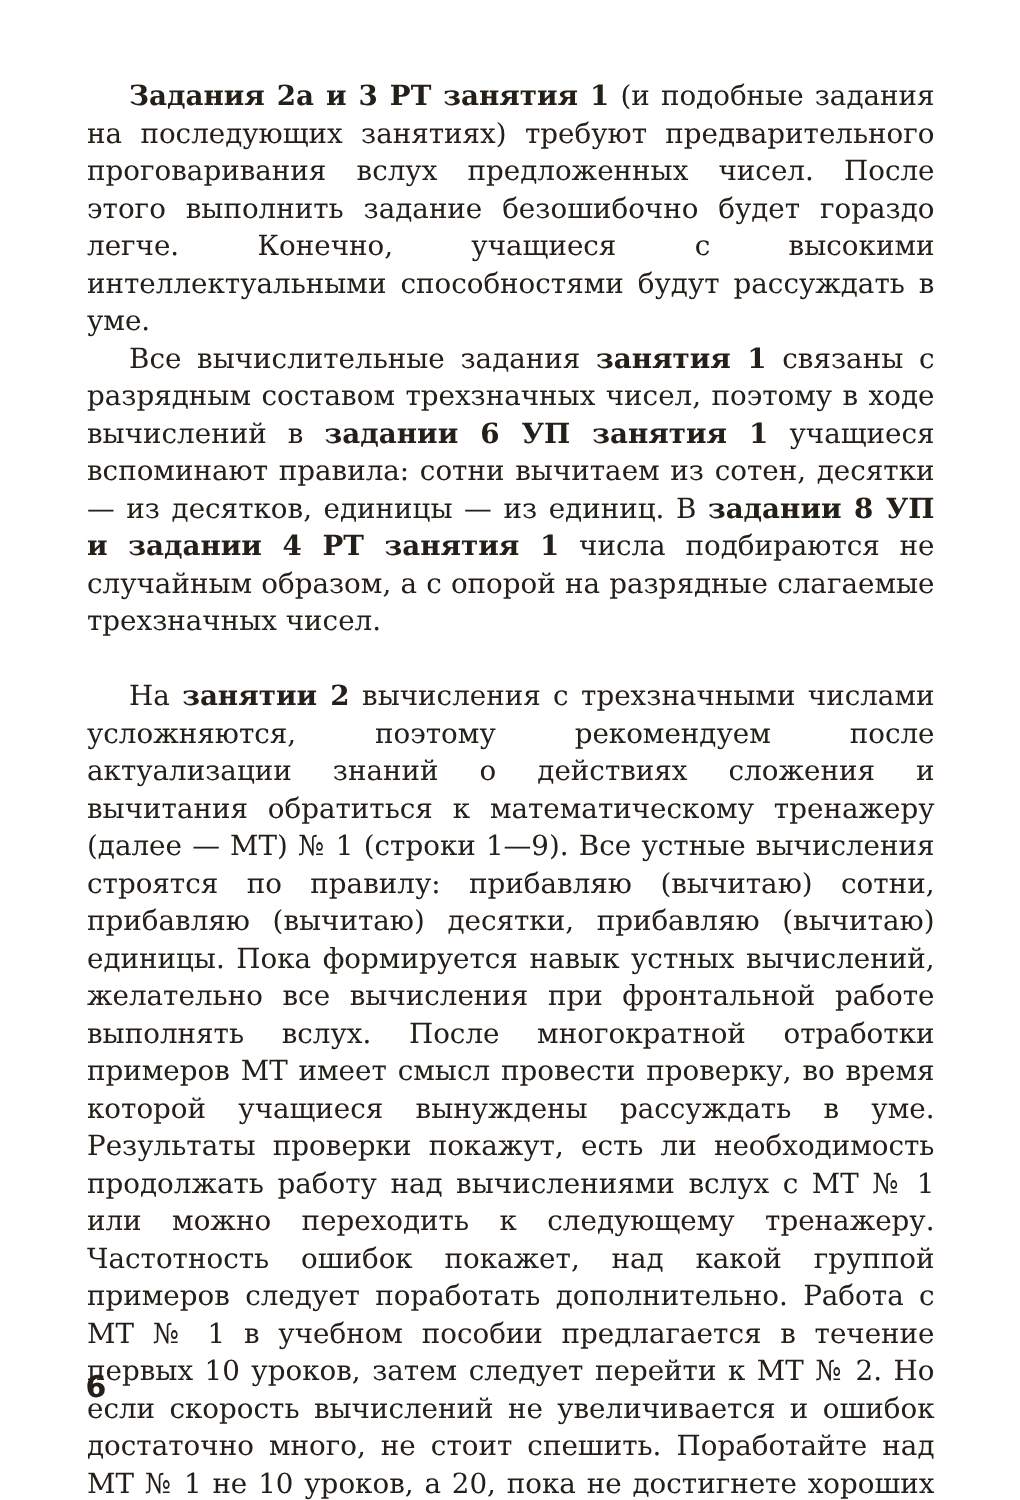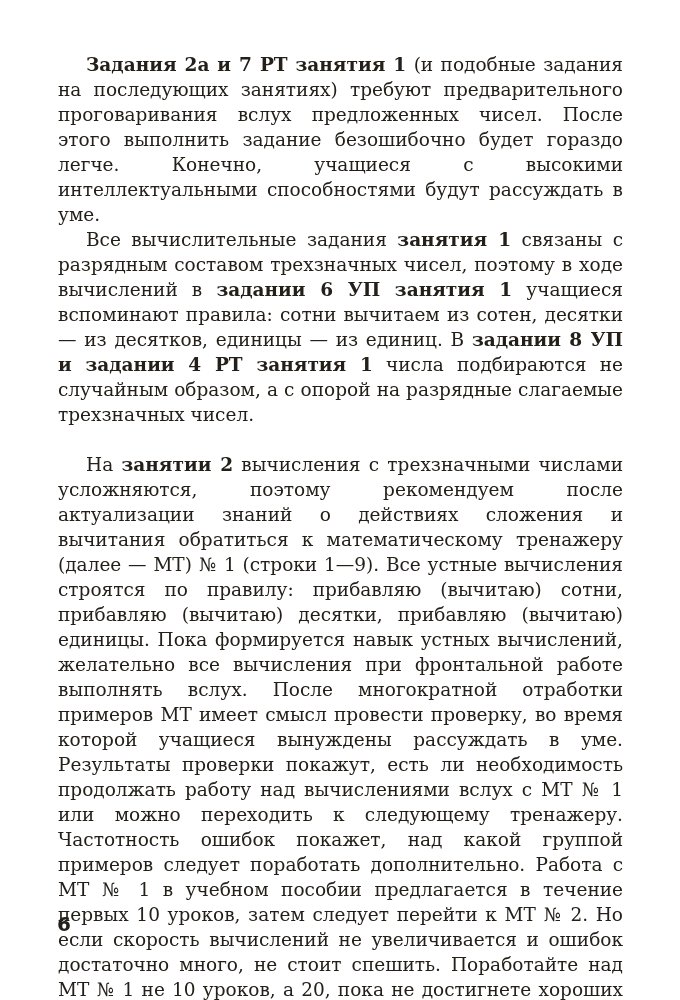--- a/index.html
+++ b/index.html
@@ -39,18 +39,18 @@
     font-weight: bold;
     font-size: 20px;
     color: #242019;
   }
 </style>
 </head>
 <body>
 
 <div class="page">
   <div class="text-block">
-      <p><b>Задания 2а и 7 РТ занятия 1</b><span> (и подобные задания на последующих занятиях) требуют предварительного проговаривания вслух предложенных чисел. После этого выполнить задание безошибочно будет гораздо легче. Конечно, учащиеся с высокими интеллектуальными способностями будут рассуждать в уме.</span></p>
+      <p><b>Задания 2а и 3 РТ занятия 1</b><span> (и подобные задания на последующих занятиях) требуют предварительного проговаривания вслух предложенных чисел. После этого выполнить задание безошибочно будет гораздо легче. Конечно, учащиеся с высокими интеллектуальными способностями будут рассуждать в уме.</span></p>
       <p><span>Все вычислительные задания </span><b>занятия 1</b><span> связаны с разрядным составом трехзначных чисел, поэтому в ходе вычислений в </span><b>задании 6 УП занятия 1</b><span> учащиеся вспоминают правила: сотни вычитаем из сотен, десятки — из десятков, единицы — из единиц. В </span><b>задании 8 УП и задании 4 РТ занятия 1</b><span> числа подбираются не случайным образом, а с опорой на разрядные слагаемые трехзначных чисел.</span></p>
       <p class="section-break"><span>На </span><b>занятии 2</b><span> вычисления с трехзначными числами усложняются, поэтому рекомендуем после актуализации знаний о действиях сложения и вычитания обратиться к математическому тренажеру (далее — МТ) № 1 (строки 1—9). Все устные вычисления строятся по правилу: прибавляю (вычитаю) сотни, прибавляю (вычитаю) десятки, прибавляю (вычитаю) единицы. Пока формируется навык устных вычислений, желательно все вычисления при фронтальной работе выполнять вслух. После многократной отработки примеров МТ имеет смысл провести проверку, во время которой учащиеся вынуждены рассуждать в уме. Результаты проверки покажут, есть ли необходимость продолжать работу над вычислениями вслух с МТ № 1 или можно переходить к следующему тренажеру. Частотность ошибок покажет, над какой группой примеров следует поработать дополнительно. Работа с МТ № 1 в учебном пособии предлагается в течение первых 10 уроков, затем следует перейти к МТ № 2. Но если скорость вычислений не увеличивается и ошибок достаточно много, не стоит спешить. Поработайте над МТ № 1 не 10 уроков, а 20, пока не достигнете хороших результатов в формировании вычислительных навыков у учащихся. МТ № 2 и МТ № 3 аналогичны первому тренажеру. Вычисления, заложенные в них, — основа формирования прочных вычислительных навыков с многозначными числами. Работать с первыми тремя тренажерами можно на протяжении всего первого полугодия.</span></p>
     </div>
   <div class="page-number">6</div>
 </div>
 
 </body></html>

